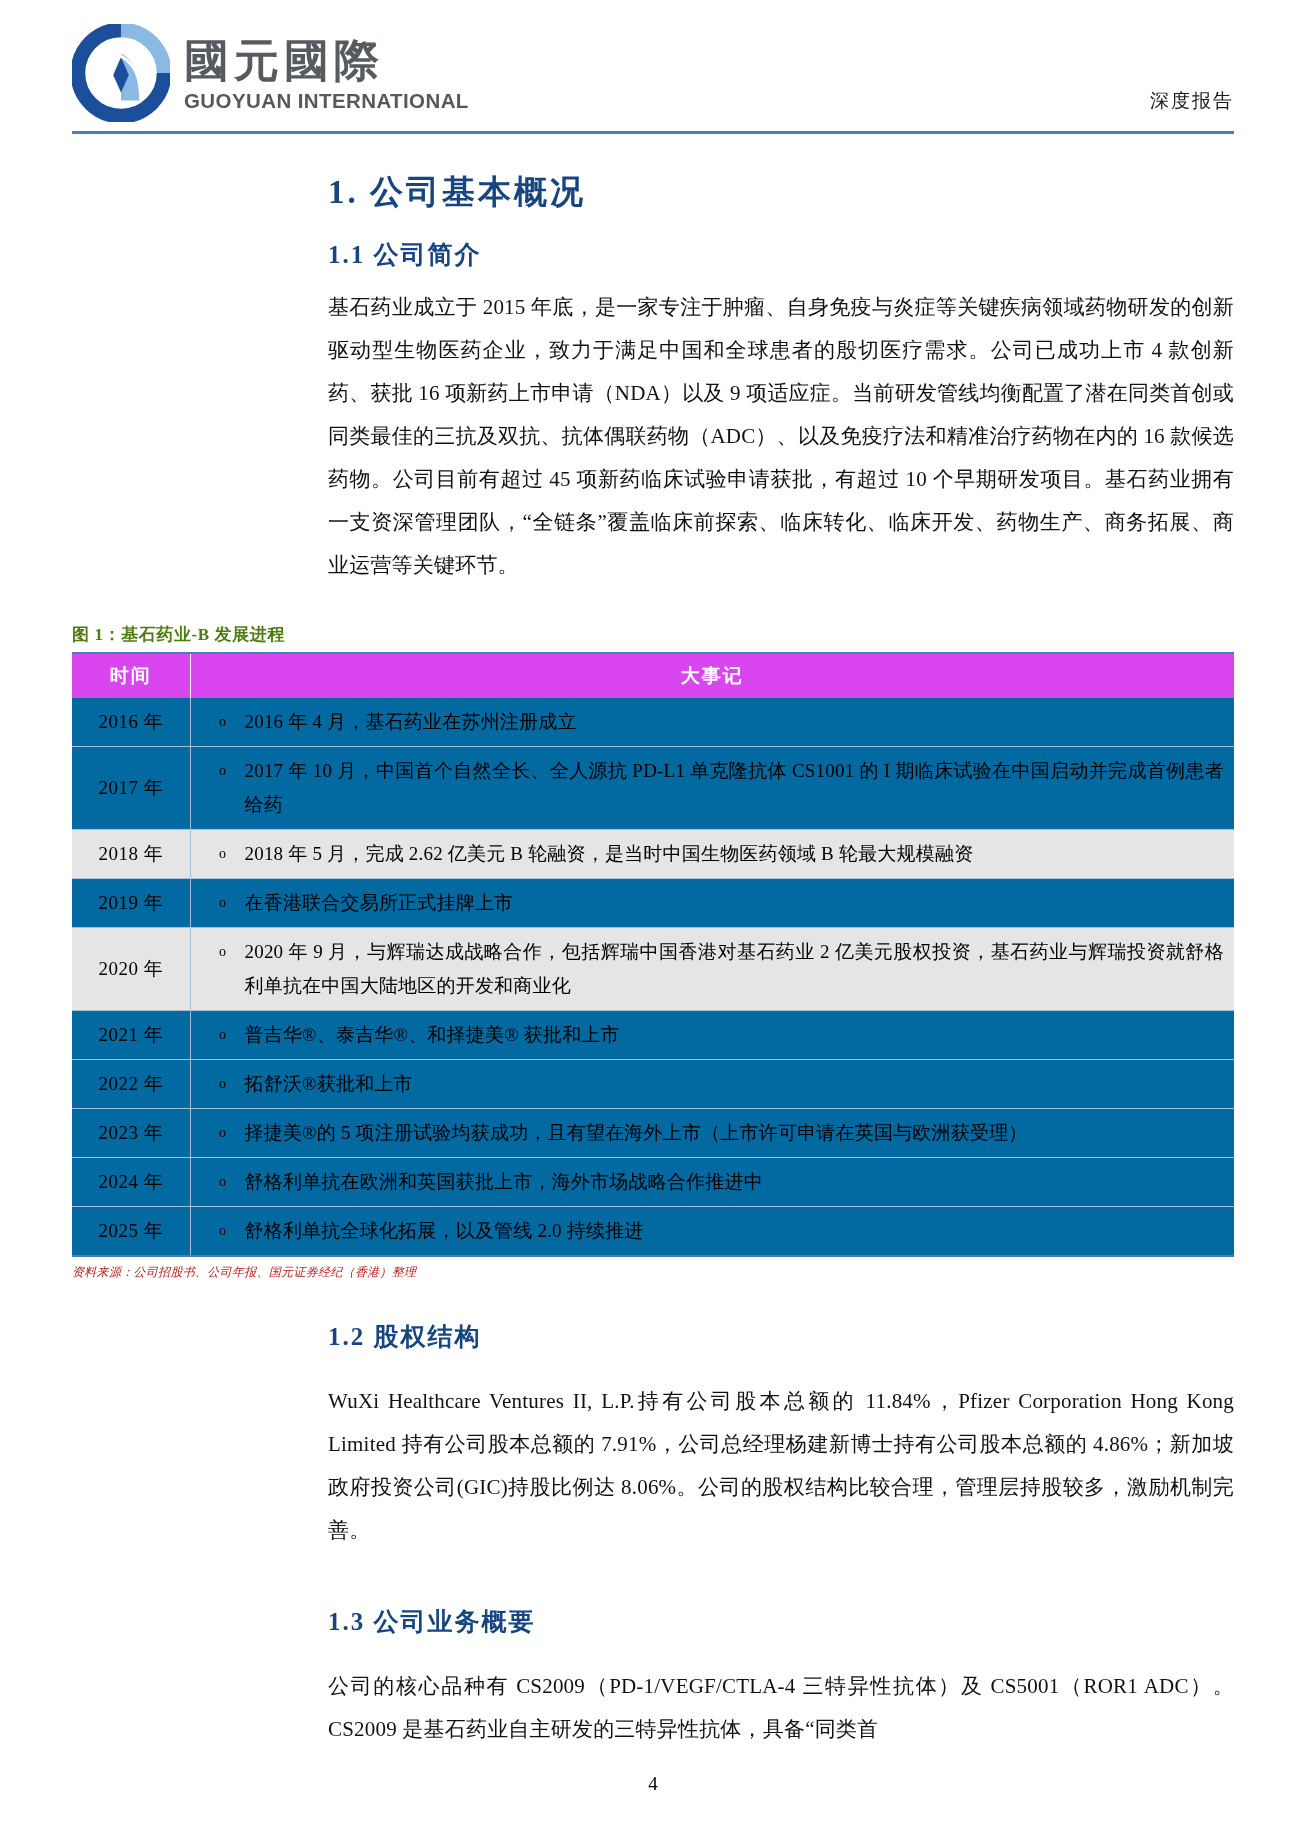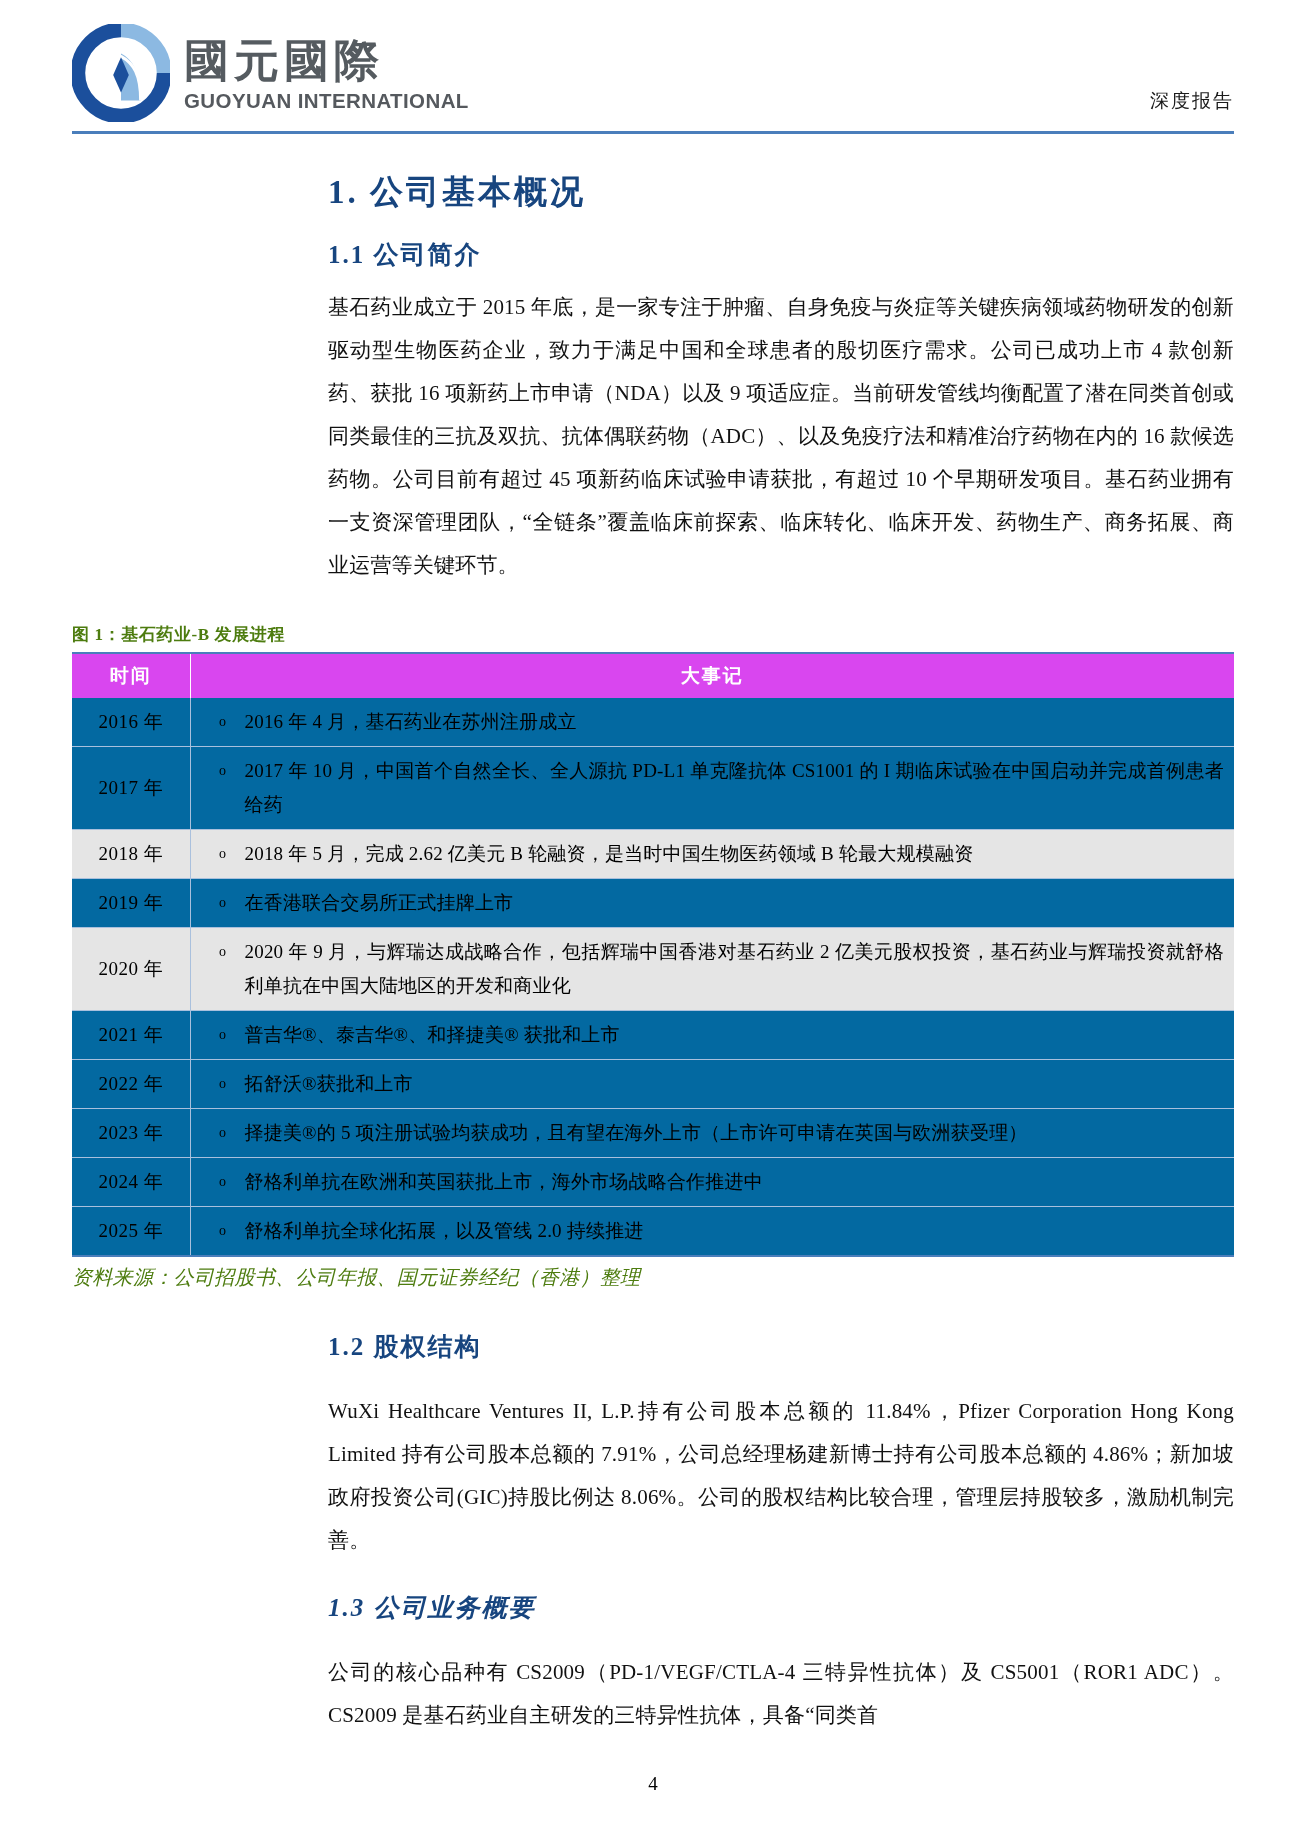--- a/index.html
+++ b/index.html
@@ -193,22 +193,22 @@
     text-align: justify;
     text-justify: inter-ideograph;
     letter-spacing: 0.2px;
   }
   tr.alt td { background: #e5e5e5; }
   tr.plain td { background: #0369a1; }
 
   .src-note {
     font-family: "Liberation Serif", "DejaVu Serif", serif;
     font-style: italic;
-    font-size: 20px;
-    color: #4d7c0f;
+    font-size: 12px;
+    color: #b91c1c;
     margin-top: 7px;
     letter-spacing: 0.3px;
   }
 
   .page-num {
     position: absolute;
     left: 0;
     right: 0;
     bottom: 52px;
     text-align: center;
@@ -372,21 +372,21 @@
         </tr>
       </tbody>
     </table>
 
     <div class="src-note">资料来源：公司招股书、公司年报、国元证券经纪（香港）整理</div>
 
     <div class="indent-block">
       <h2 class="sub" style="margin-top:38px;">1.2 股权结构</h2>
       <p class="body" style="margin-top:26px;">WuXi Healthcare Ventures II, L.P.持有公司股本总额的 11.84%，Pfizer Corporation Hong Kong Limited 持有公司股本总额的 7.91%，公司总经理杨建新博士持有公司股本总额的 4.86%；新加坡政府投资公司(GIC)持股比例达 8.06%。公司的股权结构比较合理，管理层持股较多，激励机制完善。</p>
 
-      <h2 class="sub" style="margin-top:28px;font-style:italic;">1.3 公司业务概要</h2>
+      <h2 class="sub" style="margin-top:52px;">1.3 公司业务概要</h2>
       <p class="body" style="margin-top:26px;font-family:Liberation Serif, serif;">公司的核心品种有 CS2009（PD-1/VEGF/CTLA-4 三特异性抗体）及 CS5001（ROR1 ADC）。CS2009 是基石药业自主研发的三特异性抗体，具备“同类首</p>
     </div>
 
   </div>
 
   <div class="page-num">4</div>
 
 </div>
 
 </body></html>

